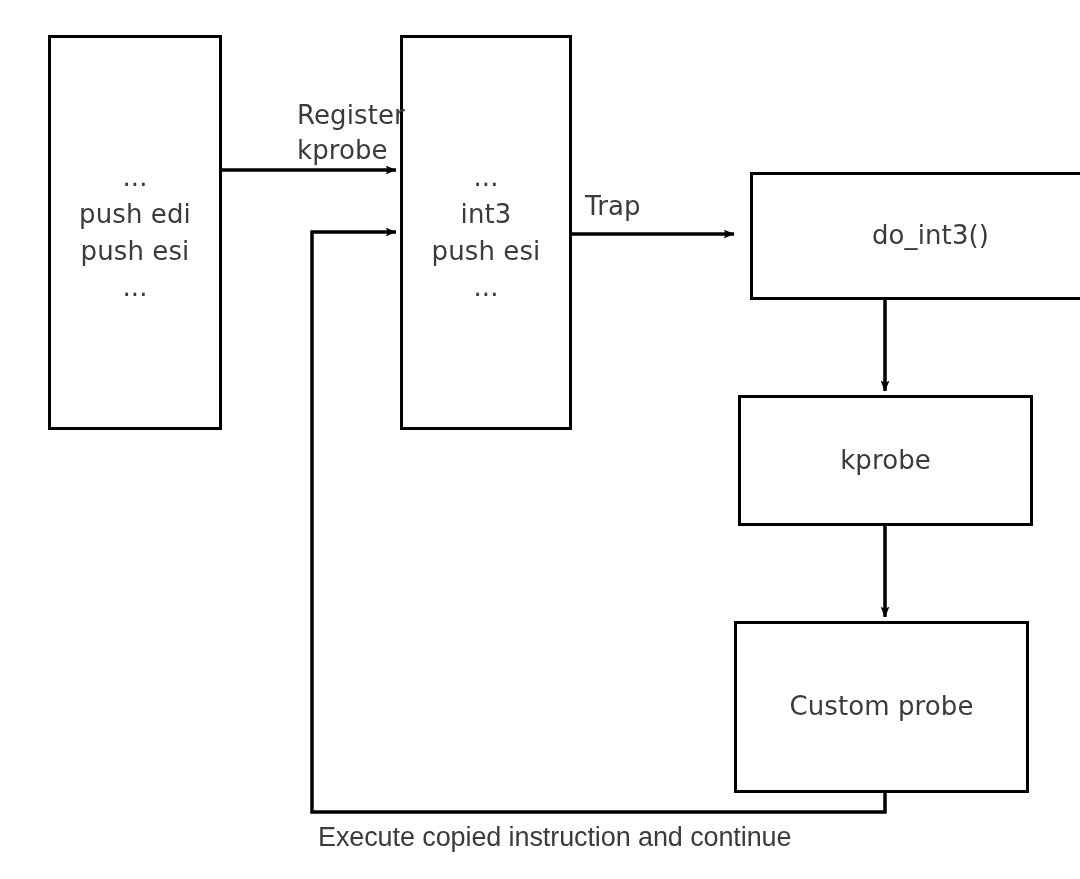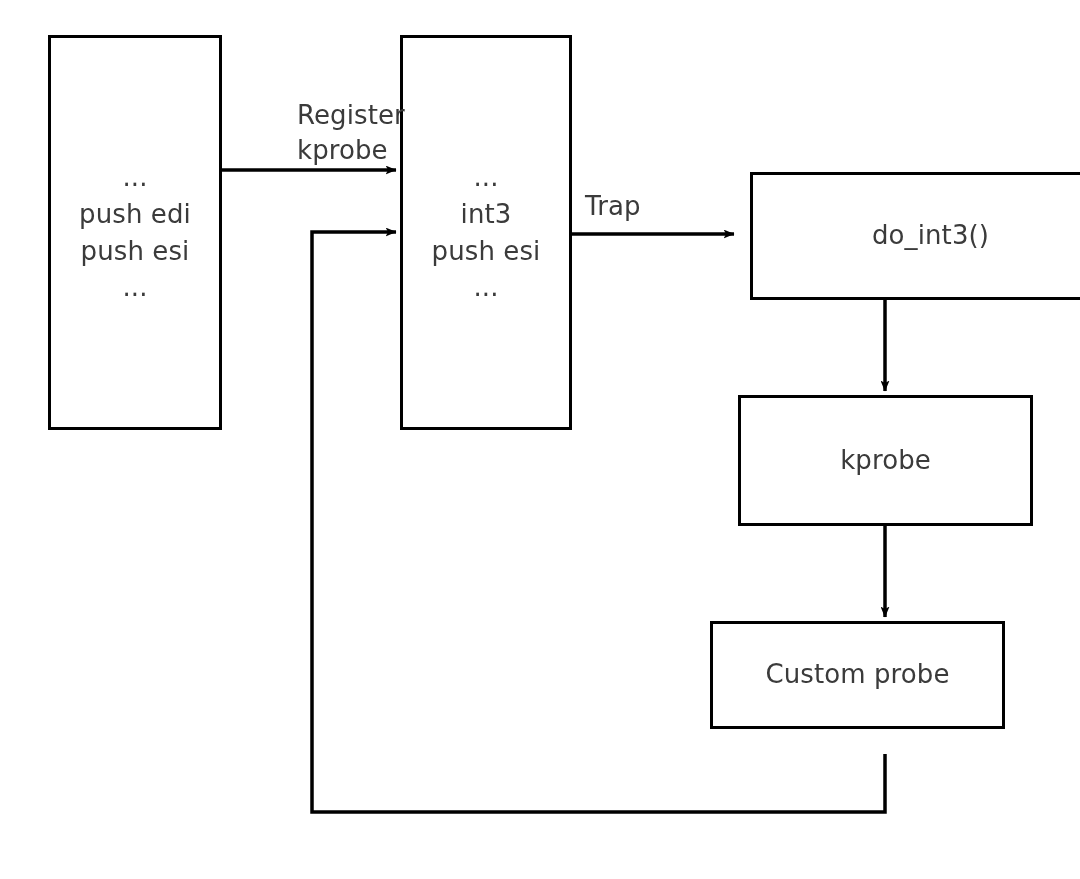--- a/index.html
+++ b/index.html
@@ -104,24 +104,25 @@
   </div>
 
   <div class="node-box" style="left:750px; top:172px; width:349px; height:128px;padding-left:12px;">
     <span class="node-label">do_int3()</span>
   </div>
 
   <div class="node-box" style="left:738px; top:395px; width:295px; height:131px;">
     <span class="node-label">kprobe</span>
   </div>
 
-  <div class="node-box" style="left:710px; top:621px; width:295px; height:108px;">
+  <div class="node-box" style="left:734px; top:621px; width:295px; height:172px;">
     <span class="node-label">Custom probe</span>
   </div>
 
   <div class="edge-label" style="left:249px; top:98px;margin-left:48px;">Register
 kprobe</div>
 
   <div class="edge-label" style="left:585px; top:189px;">Trap</div>
 
 
+  <div class="caption-text" style="left:318px; top:822px;">Execute copied instruction and continue</div>
 
 </div>
 
 </body></html>

